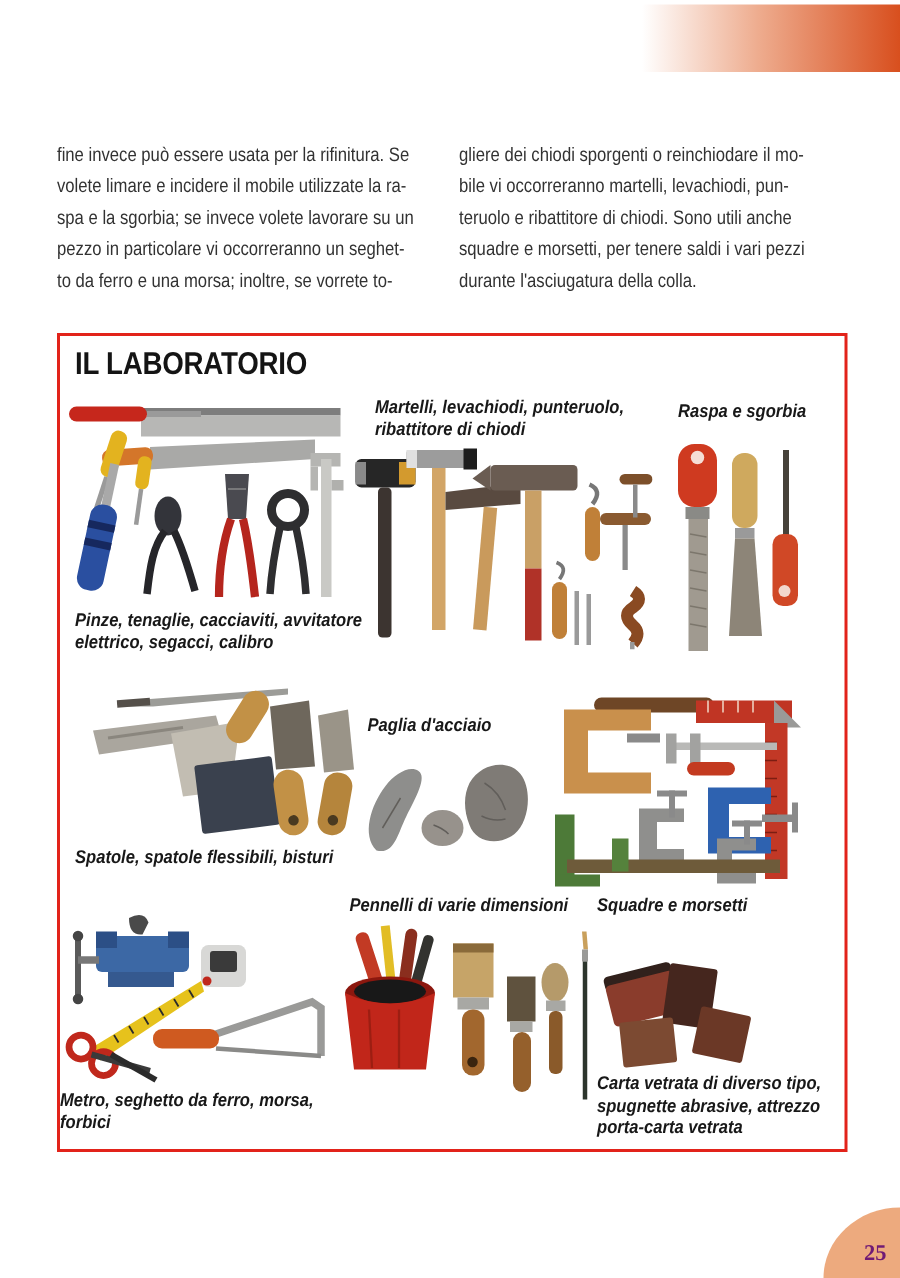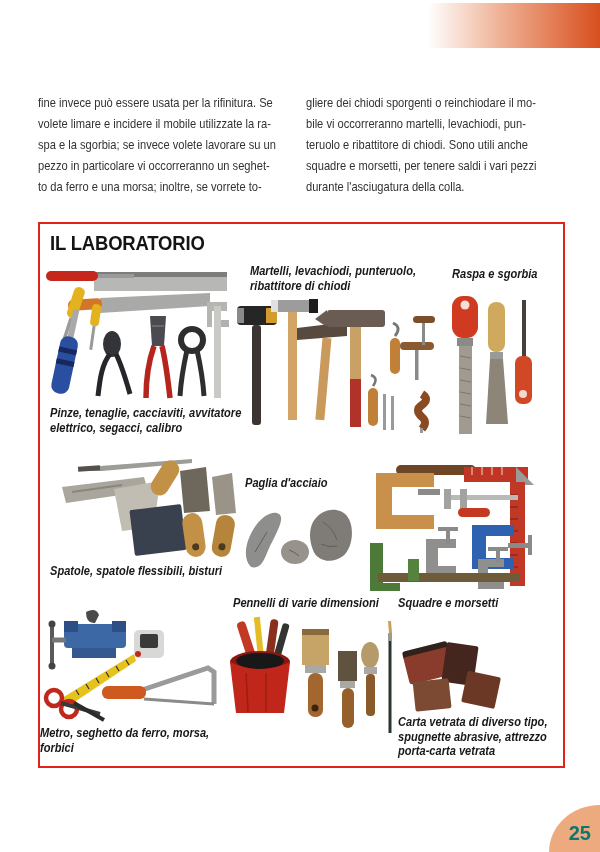--- a/index.html
+++ b/index.html
@@ -35,21 +35,21 @@
     transform:scaleX(0.9);transform-origin:0 0;
   }
   .cap div{white-space:nowrap;}
   .photo{position:absolute;}
   .corner{
     position:absolute;right:0;bottom:0;width:51px;height:47px;
     background:#edaa7e;border-top-left-radius:100% 100%;
   }
   .pagenum{
     position:absolute;right:9px;bottom:7px;
-    font-size:20px;font-weight:bold;color:#0f766e;
+    font-size:15px;font-weight:bold;color:#701a75;font-family:Liberation Serif, serif;
   }
 </style>
 </head>
 <body>
 
 <div class="page">
 
   <div class="top-gradient"></div>
 
   <div class="article-col col-left">

